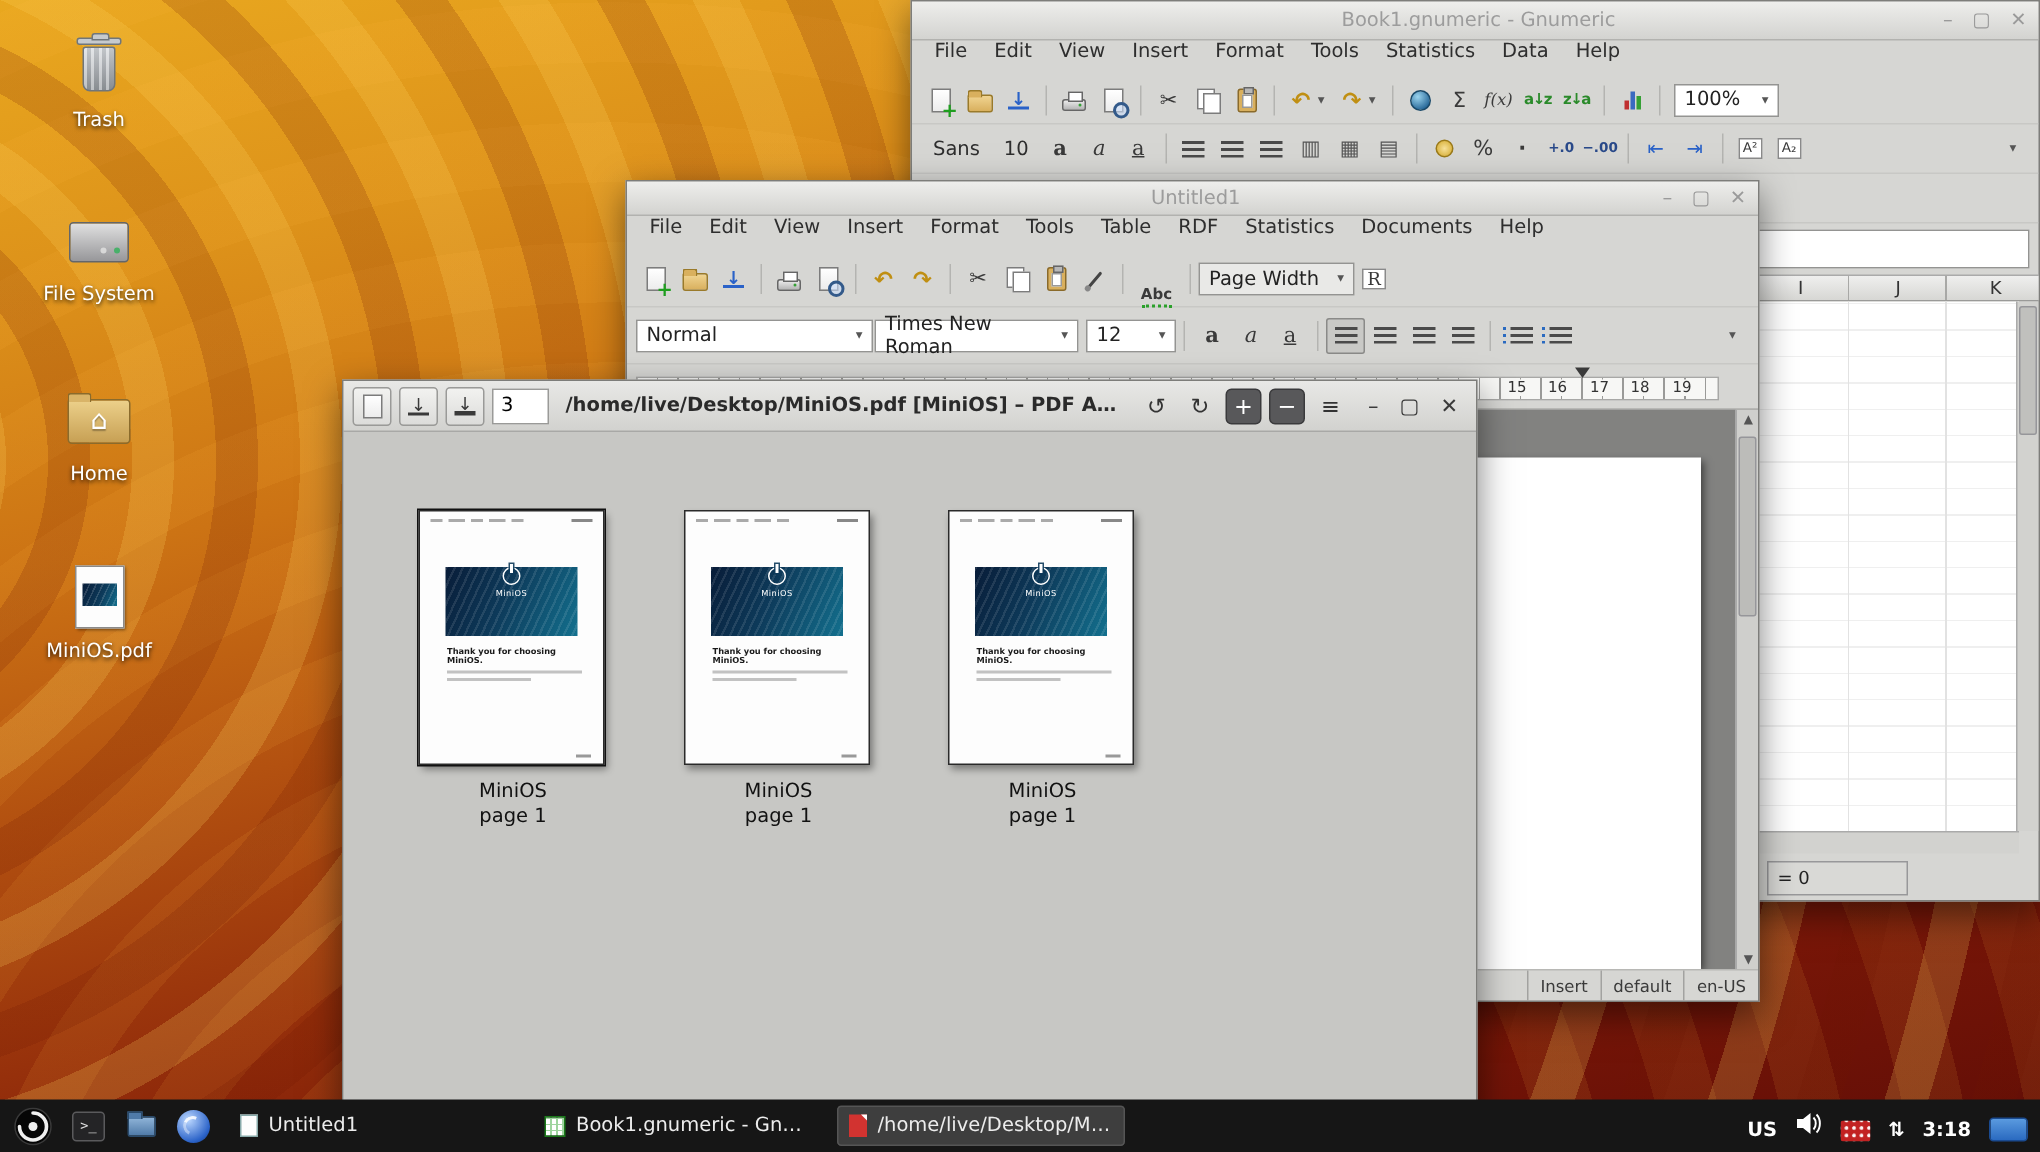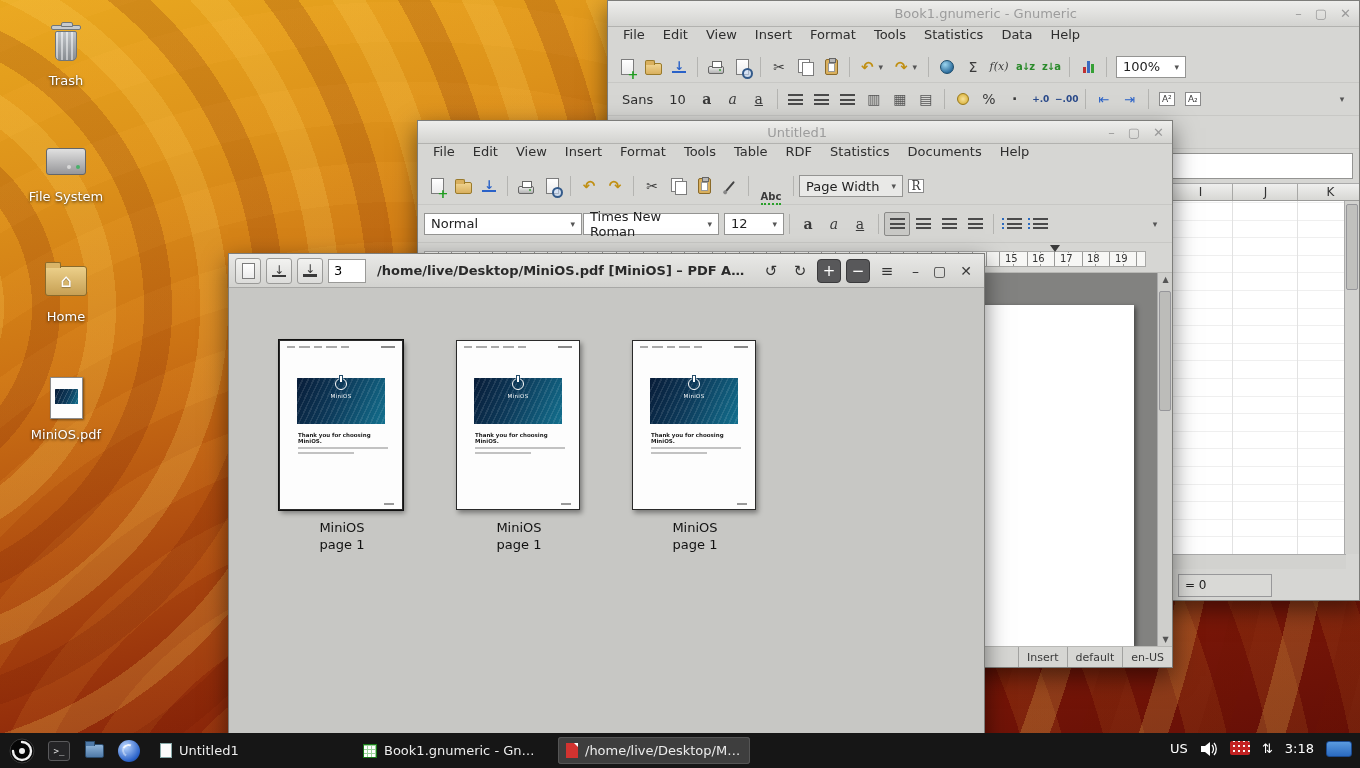--- a/index.html
+++ b/index.html
@@ -170,21 +170,21 @@
   .ic-browser::after { content:""; position:absolute; left:4px; top:4px; width:9px; height:9px; border-radius:50%; border-top:2px solid rgba(255,255,255,.85); border-left:2px solid rgba(255,255,255,.4); border-bottom:2px solid transparent; border-right:2px solid transparent; transform:rotate(-20deg); }
   .tb-task { width:192px; height:27px; display:flex; align-items:center; gap:7px; padding:0 8px; border-radius:3px; }
   .tb-task.active { background:#3e3e3e; box-shadow:inset 0 0 0 1px #555; }
   .task-label { flex:1; white-space:nowrap; overflow:hidden; text-overflow:ellipsis; font-size:13px; color:#ececec; text-align:left; }
   .task-ic-doc { width:12px; height:15px; background:#fdfdfd; border:1px solid #8aa; flex:none; }
   .task-ic-gnum { width:14px; height:14px; flex:none; border:1px solid #1a7a1a; background:
     repeating-linear-gradient(0deg,transparent 0 3px,#9ed49e 3px 4px),
     repeating-linear-gradient(90deg,#fff 0 3px,#9ed49e 3px 4px); }
   .task-ic-pdf { width:12px; height:15px; background:#d23330; flex:none; position:relative; }
   .task-ic-pdf::after { content:""; position:absolute; right:0; top:0; border-left:4px solid transparent; border-top:4px solid #fff; }
-  .tb-tray { margin-left:auto; display:flex; align-items:flex-start; gap:12px; }
+  .tb-tray { margin-left:auto; display:flex; align-items:flex-end; gap:12px;font-weight:bold; }
   .ic-kbred { width:20px; height:14px; background-color:#c22222; border-radius:2px;
     background-image:radial-gradient(circle at 2px 2px, rgba(255,255,255,.95) 1px, rgba(0,0,0,0) 1.5px); background-size:5px 5px; background-position:2px 3px; }
   .ic-updown { color:#fff; font-size:13px; }
   .ic-bluerect { width:26px; height:16px; border-radius:3px; background:linear-gradient(#5a9adf,#2a6ac0); border:1px solid #1a4a90; }
   .tray-txt { color:#fff; font-size:13px; }
 </style>
 </head>
 <body>
 
 <div class="desktop">

